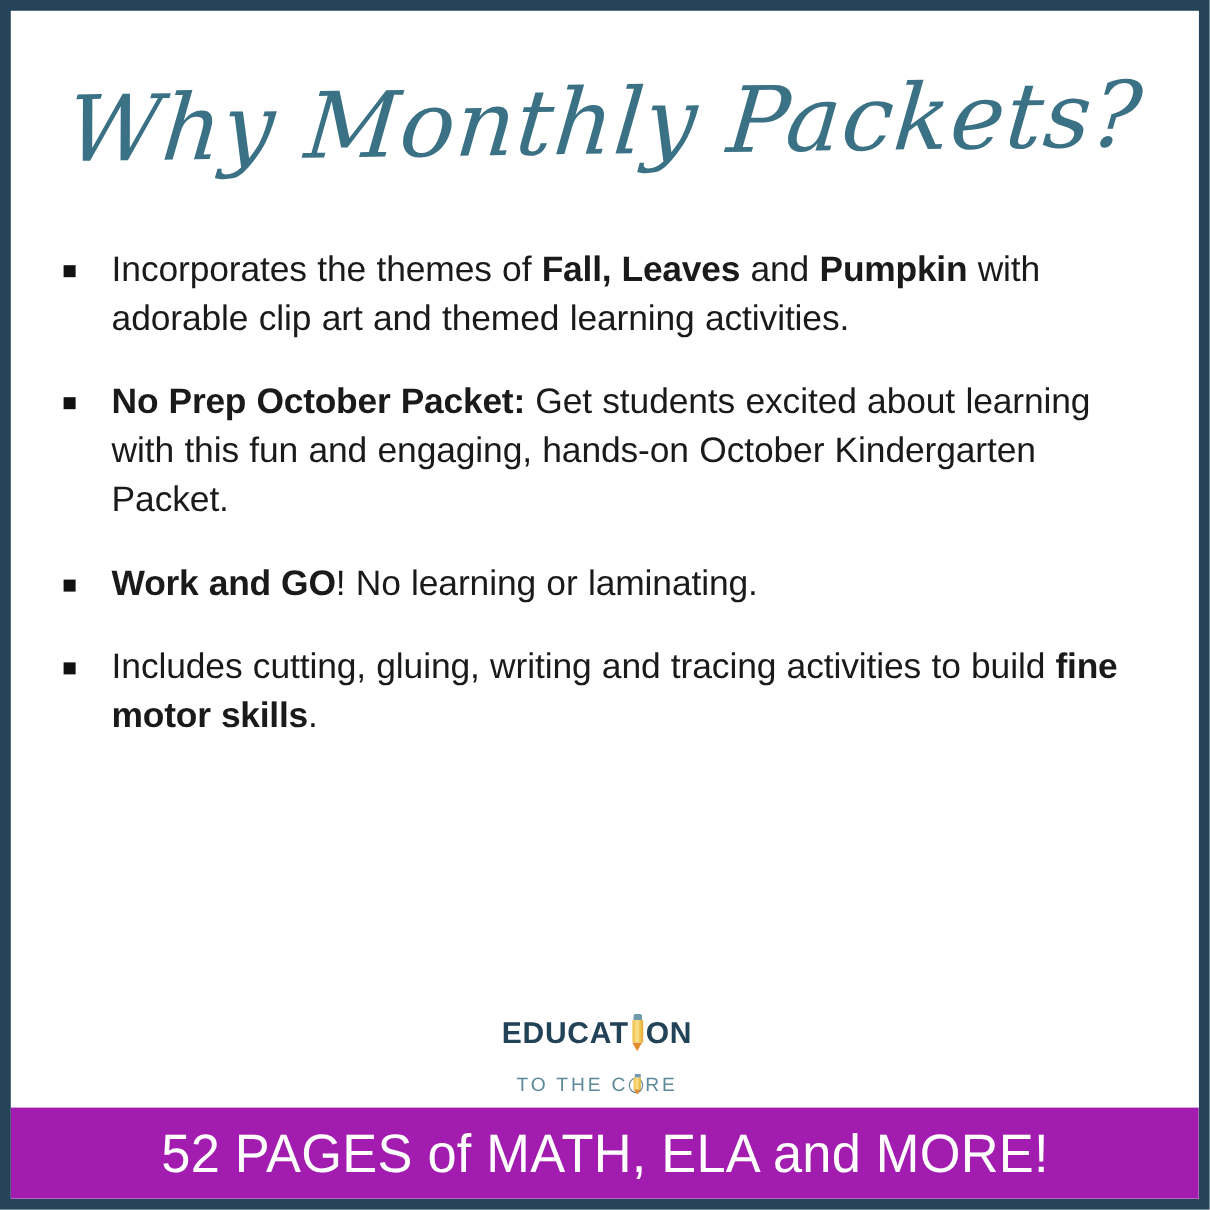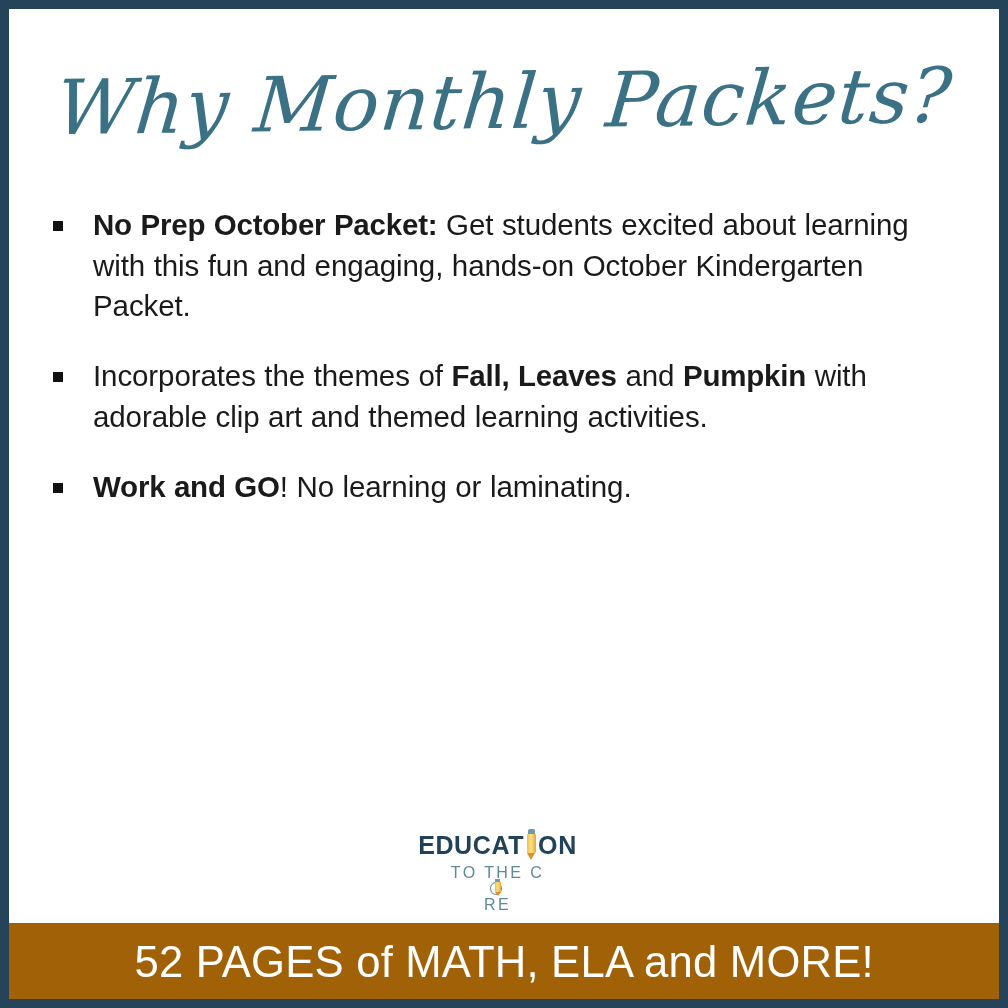--- a/index.html
+++ b/index.html
@@ -127,22 +127,21 @@
   .logo-bottom {
     display: flex;
     align-items: center;
     justify-content: flex-start;
     font-family: "Liberation Sans", sans-serif;
     font-weight: 400;
     font-size: 16px;
     letter-spacing: 2.4px;
     color: #5d8a9b;
     line-height: 1;
-    margin-top: 5px;
-    flex-direction: column;
+    margin-top: 21px;
   }
 
   
   .pencil {
     position: relative;
     display: inline-block;
     width: 9px;
     height: 30px;
     margin: 0 2.5px;
     vertical-align: middle;
@@ -250,37 +249,43 @@
 
 <div id="poster" style="border-color: rgb(37, 67, 89); background: rgb(255, 255, 255);">
 
   <div class="canvas">
 
     <div class="headline-wrap">
       <div class="headline" style="color: rgb(58, 113, 132); font-size: 76px;">Why Monthly Packets?</div>
     </div>
 
     <div class="bullets">
+        <div class="bullet-row">
+          <div class="marker">
+            <i></i>
+          </div>
+          <div class="btext"><span>Incorporates the themes of </span><b>Fall, Leaves</b><span> and </span><b>Pumpkin</b><span> with adorable clip art and themed learning activities.</span></div>
+        </div>
         <div class="bullet-row">
           <div class="marker">
             <i></i>
           </div>
           <div class="btext"><b>No Prep October Packet:</b><span> Get students excited about learning with this fun and engaging, hands-on October Kindergarten Packet.</span></div>
         </div>
         <div class="bullet-row">
           <div class="marker">
             <i></i>
           </div>
-          <div class="btext"><span>Incorporates the themes of </span><b>Fall, Leaves</b><span> and </span><b>Pumpkin</b><span> with adorable clip art and themed learning activities.</span></div>
+          <div class="btext"><b>Work and GO</b><span>! No learning or laminating.</span></div>
         </div>
         <div class="bullet-row">
           <div class="marker">
             <i></i>
           </div>
-          <div class="btext"><b>Work and GO</b><span>! No learning or laminating.</span></div>
+          <div class="btext"><span>Includes cutting, gluing, writing and tracing activities to build </span><b>fine motor skills</b><span>.</span></div>
         </div>
       </div>
 
     <div class="logo">
       <div class="logo-top" style="color: rgb(34, 66, 87);">
         <span>EDUCAT</span>
         <span class="pencil">
           <span class="eraser"></span>
           <span class="body"></span>
           <span class="tip"></span>
@@ -296,17 +301,17 @@
             <span class="body"></span>
             <span class="tip"></span>
           </span>
         </span>
         <span>RE</span>
       </div>
     </div>
 
   </div>
 
-  <div class="banner" style="background: #a16207;">
+  <div class="banner" style="background: #a21caf;">
     <div class="banner-text" style="color: rgb(255, 255, 255);">52 PAGES of MATH, ELA and MORE!</div>
   </div>
 
 </div>
 
 </body></html>

